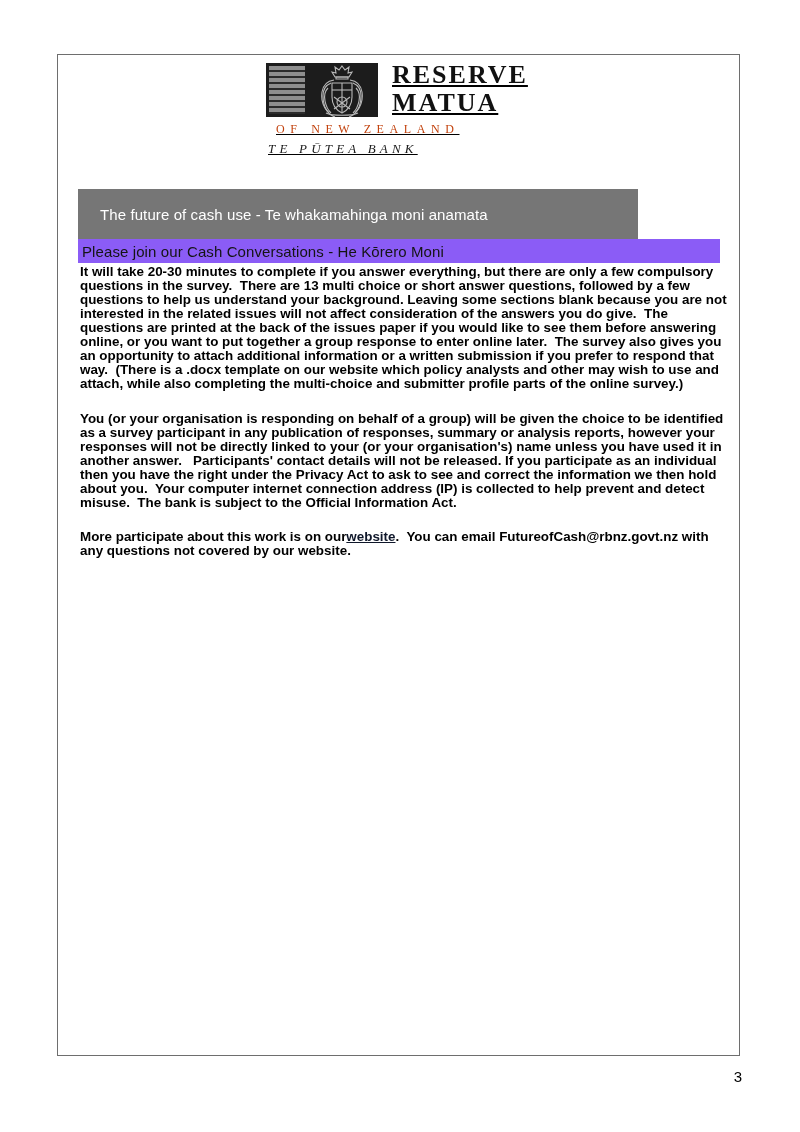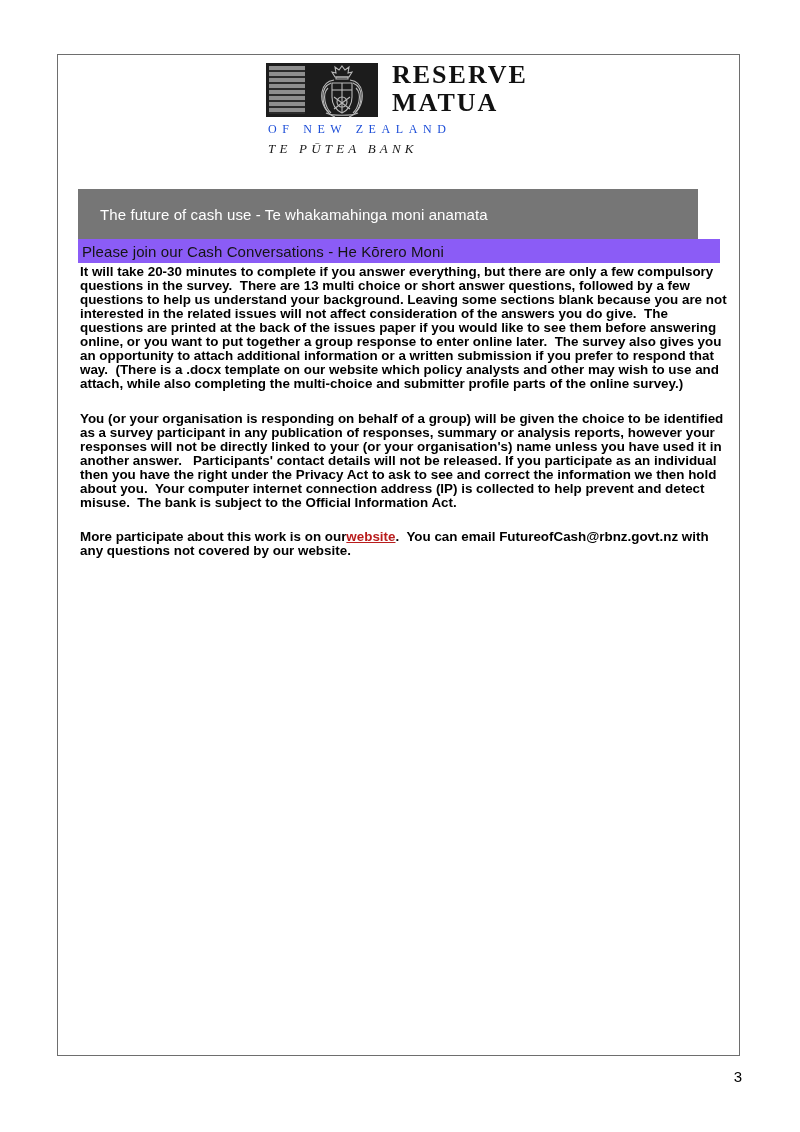--- a/index.html
+++ b/index.html
@@ -26,20 +26,21 @@
     box-sizing: border-box;
     background: #ffffff;
   }
 
   
   #logo-block {
     position: absolute;
     left: 208px;
     top: 6px;
     width: 275px;
+    text-decoration: underline;
   }
   #logo-row {
     display: flex;
     align-items: flex-start;
   }
   #logo-mark {
     width: 112px;
     height: 54px;
     background: #1c1c1c;
     position: relative;
@@ -75,42 +76,42 @@
     font-weight: bold;
     font-size: 26px;
     letter-spacing: 2.0px;
     line-height: 28px;
     color: #111111;
   }
   #logo-sub1 {
     font-family: "Liberation Serif", serif;
     font-size: 12px;
     letter-spacing: 5.6px;
-    color: #1d4ed8;
+    color: #c2410c;
     margin-top: 5px;
-    margin-left: 2px;
+    margin-left: 10px;
     white-space: nowrap;
   }
   #logo-sub2 {
     font-family: "Liberation Serif", serif;
     font-style: italic;
     font-size: 13px;
     letter-spacing: 4.2px;
     color: #1a1a1a;
     margin-top: 4px;
     margin-left: 2px;
     white-space: nowrap;
   }
 
   
   #banner-primary {
     position: absolute;
     left: 20px;
     top: 134px;
-    width: 620px;
+    width: 560px;
     height: 50px;
     background: #767676;
     display: flex;
     align-items: center;
   }
   #banner-primary-text {
     color: #ffffff;
     font-size: 15px;
     margin-left: 22px;
     letter-spacing: 0.1px;
@@ -144,21 +145,21 @@
     font-weight: bold;
     line-height: 14px;
     color: #000000;
     margin: 0 0 20.5px 0;
     text-align: left;
     white-space: pre-wrap;
   }
   .para:last-child { margin-bottom: 0; }
   .inline-link {
     text-decoration: underline;
-    color: #b91c1c;
+    color: #0f172a;
   }
 
   
   #page-number {
     position: absolute;
     left: 726px;
     top: 1068px;
     font-size: 15px;
     color: #000000;
     text-align: right;

